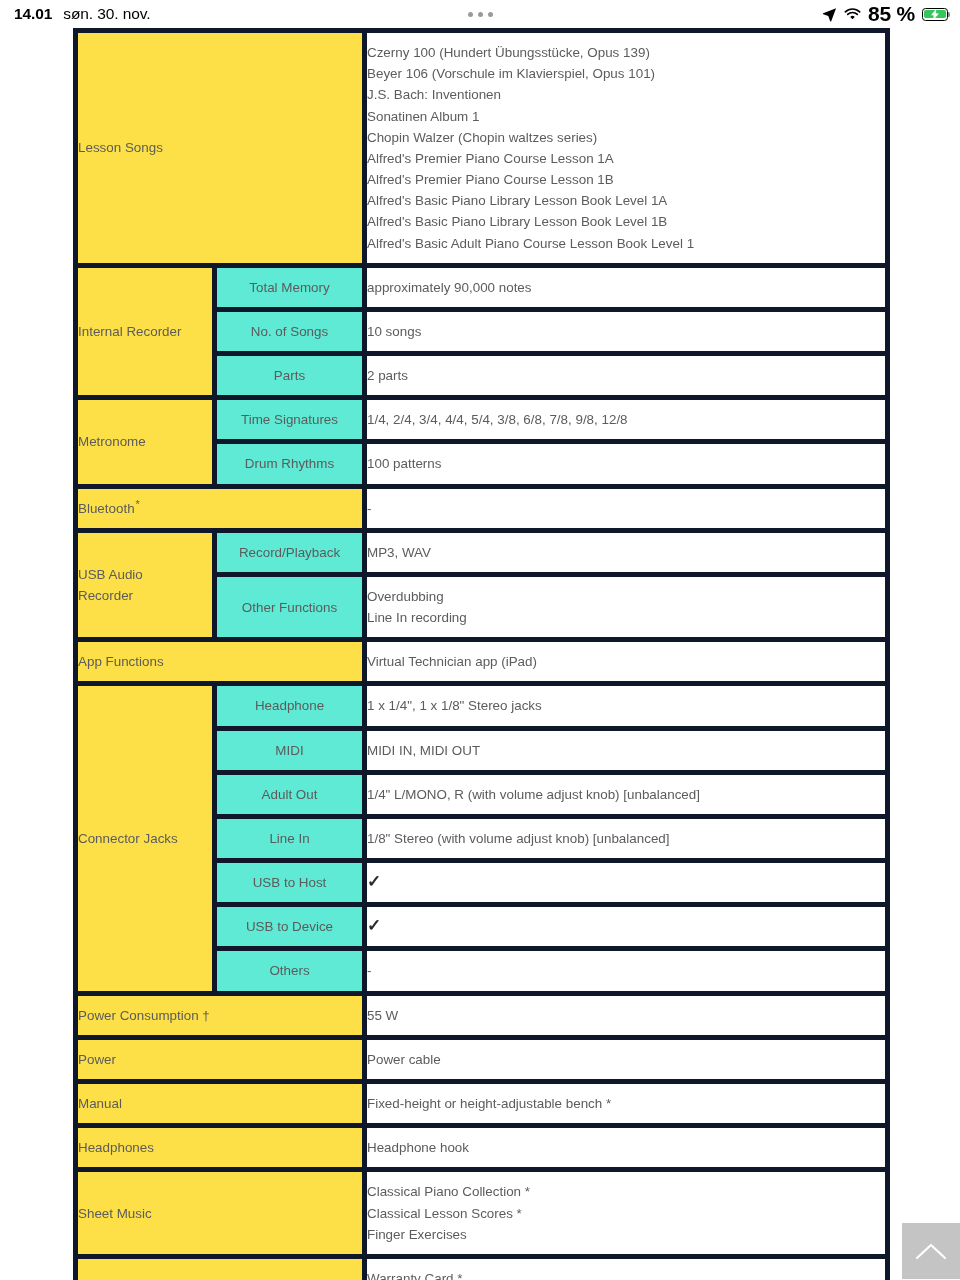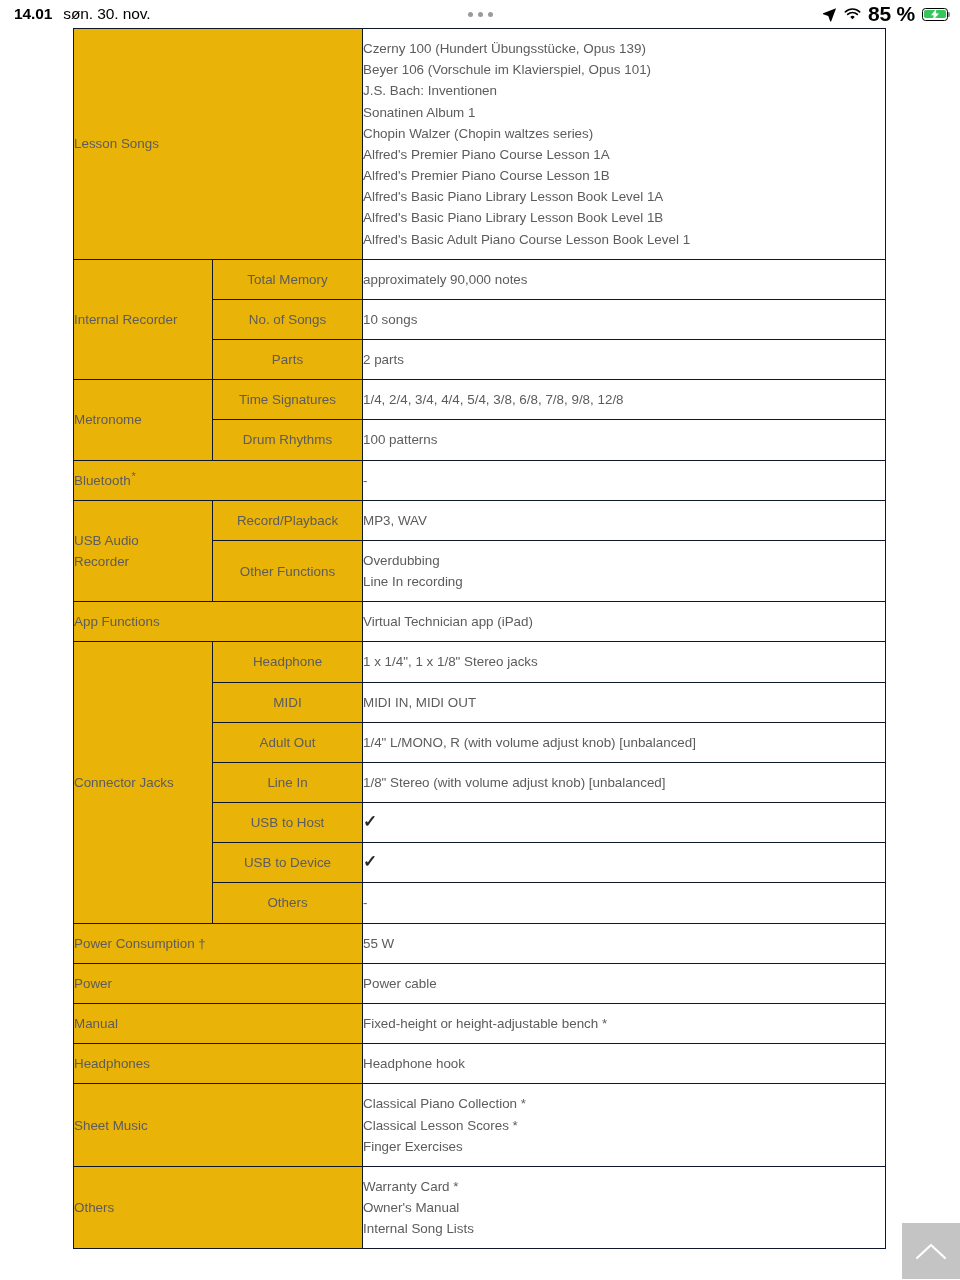--- a/index.html
+++ b/index.html
@@ -105,37 +105,37 @@
   }
 
   table.spec {
     border-collapse: collapse;
     table-layout: fixed;
     margin: 0 0 0 73px;
     width: 812px;
     font-size: 13.4px;
   }
   table.spec td {
-    border: 1px solid #0f172a;
+    border: 5px solid #0f172a;
     vertical-align: middle;
     color: #5c5c5c;
     font-weight: 400;
     line-height: 1.58;
     padding: 9px 0;
   }
   
   td.lbl {
-    background: #eab308;
+    background: #fde047;
     padding-left: 18px;
     padding-right: 8px;
     color: #5a5a5a;
   }
   
   td.sub {
-    background: #eab308;
+    background: #5eead4;
     text-align: center;
     padding-left: 10px;
     padding-right: 10px;
     color: #5a5a5a;
   }
   
   td.val {
     background: #ffffff;
     padding-left: 17px;
     padding-right: 12px;

